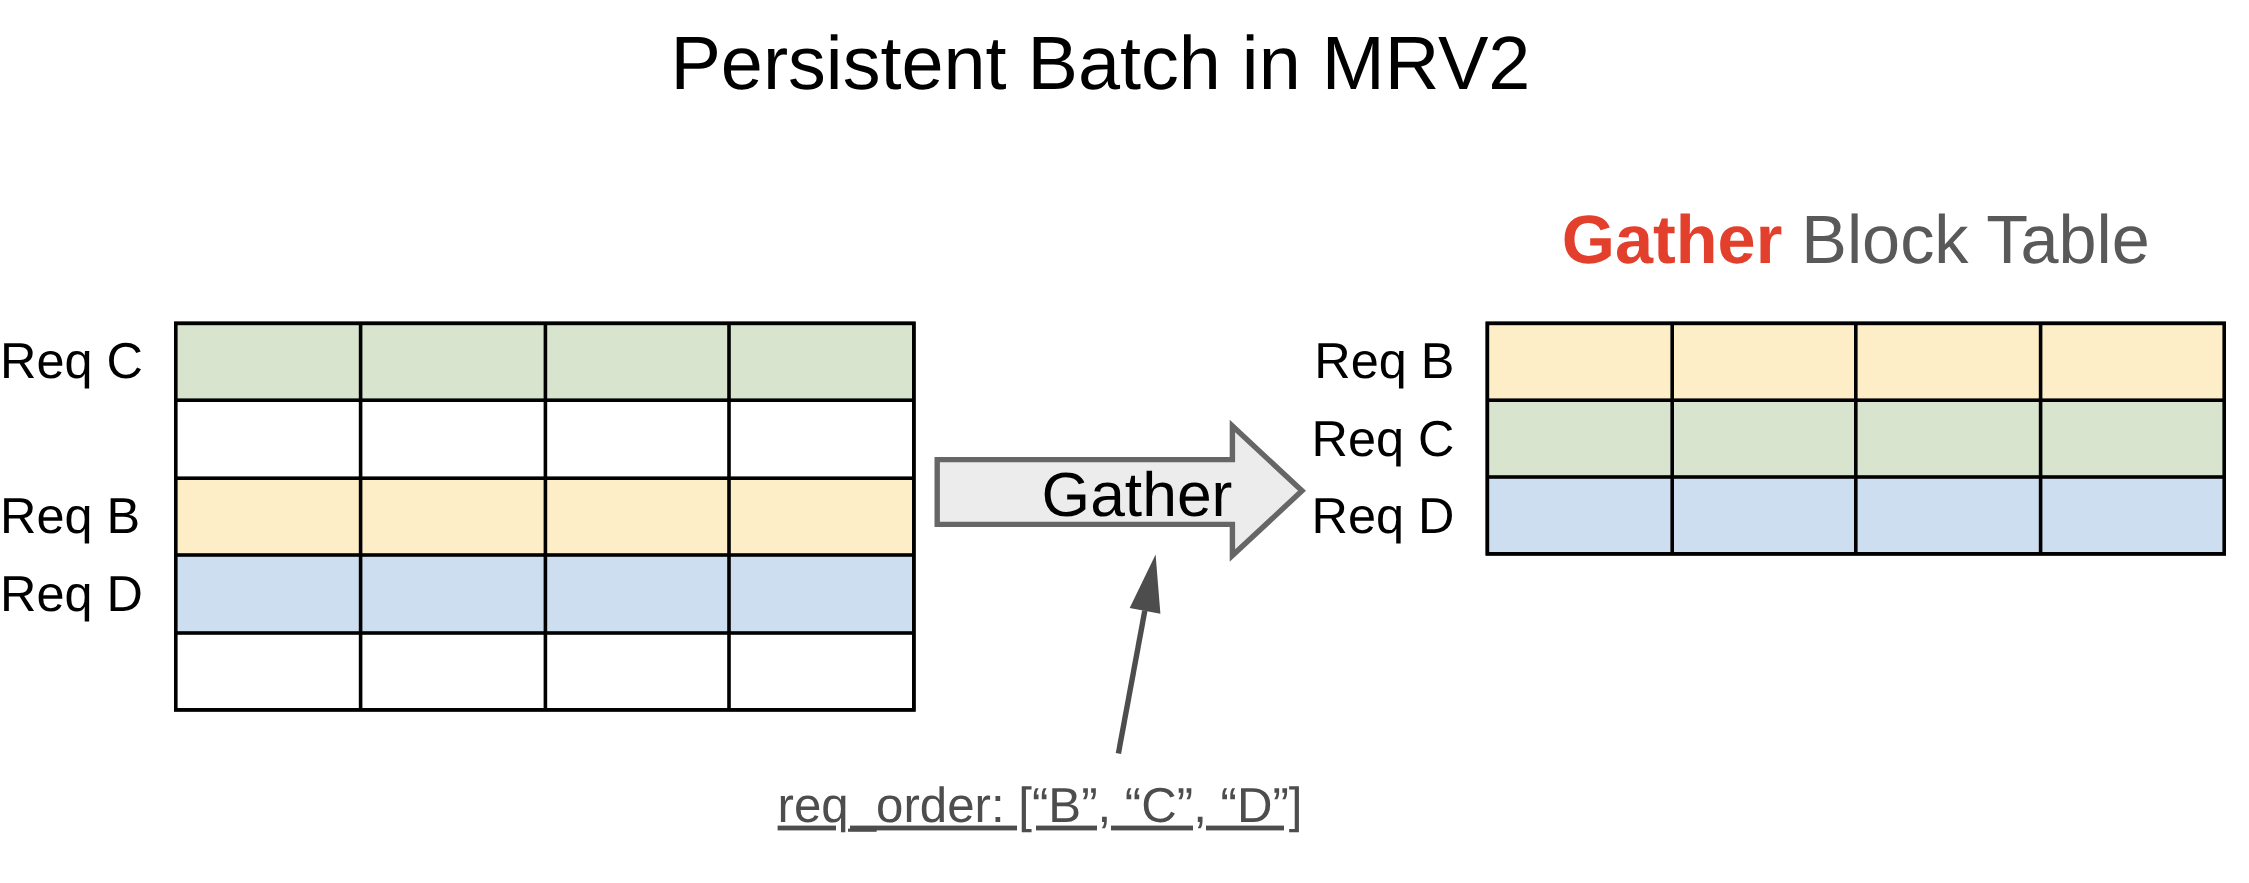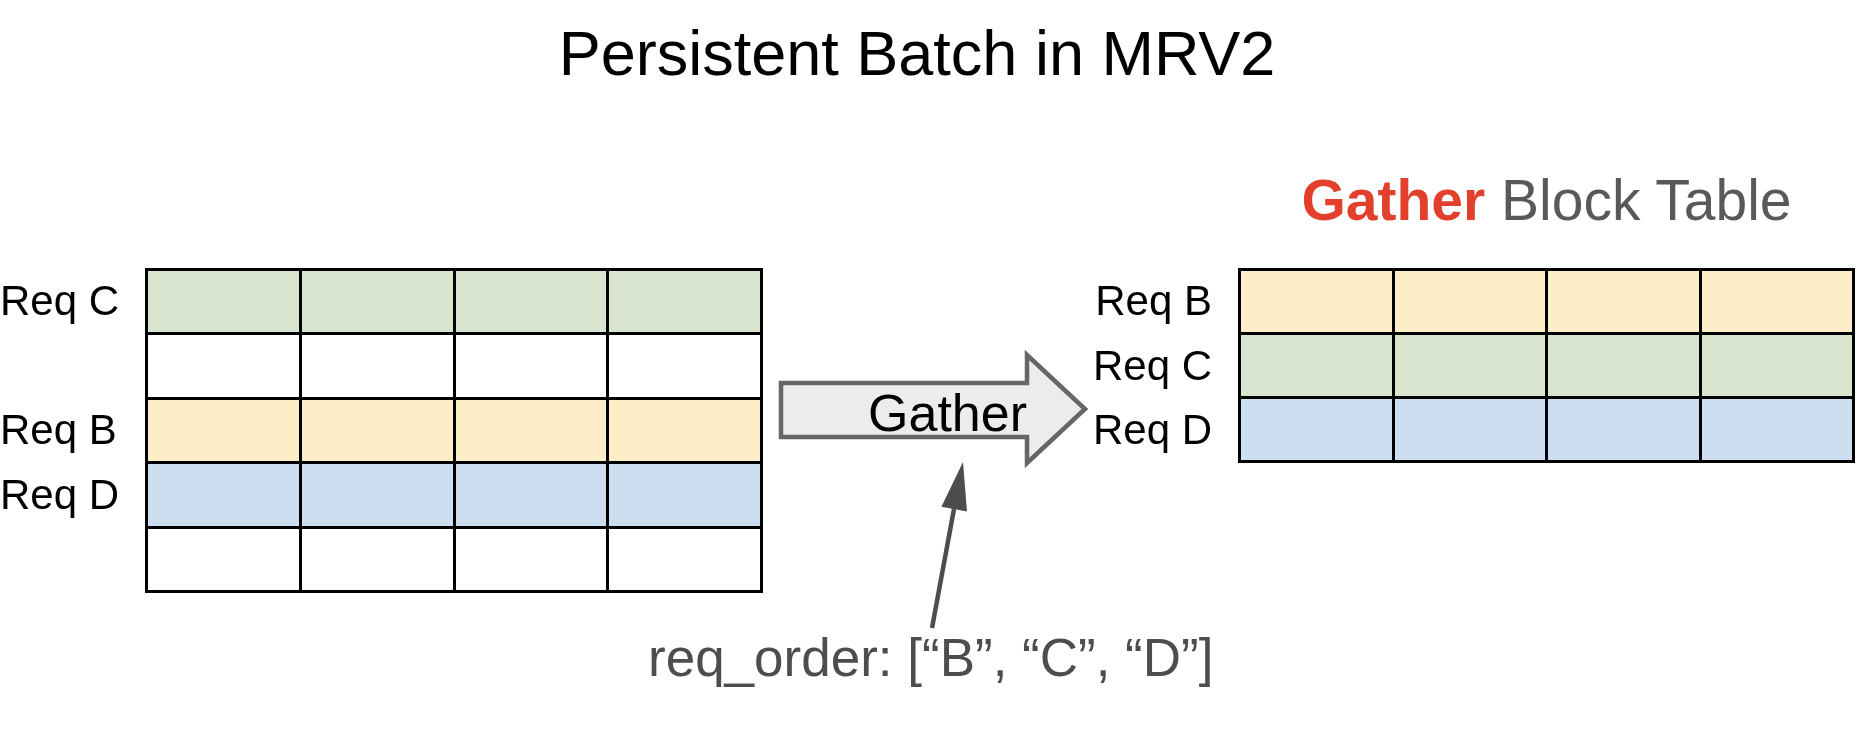--- a/index.html
+++ b/index.html
@@ -61,23 +61,23 @@
   
   #gather-label{
     left:781px;top:387px;width:246px;
     text-align:right;
     font-size:52px;line-height:1;
     color:#000000;
   }
 
   
   #req-order{
-    left:648px;top:631px;
-    font-size:53px;line-height:1;
-    color:#4d4d4d;white-space:nowrap;
+    left:648px;top:651px;
+    font-size:41px;line-height:1;
+    color:#4d4d4d;white-space:nowrap;text-decoration:underline;
   }
 
   svg{position:absolute;left:0;top:0;}
 </style>
 </head>
 <body>
 
 <div id="canvas">
 
   <div id="title" class="abs">Persistent Batch in MRV2</div>

